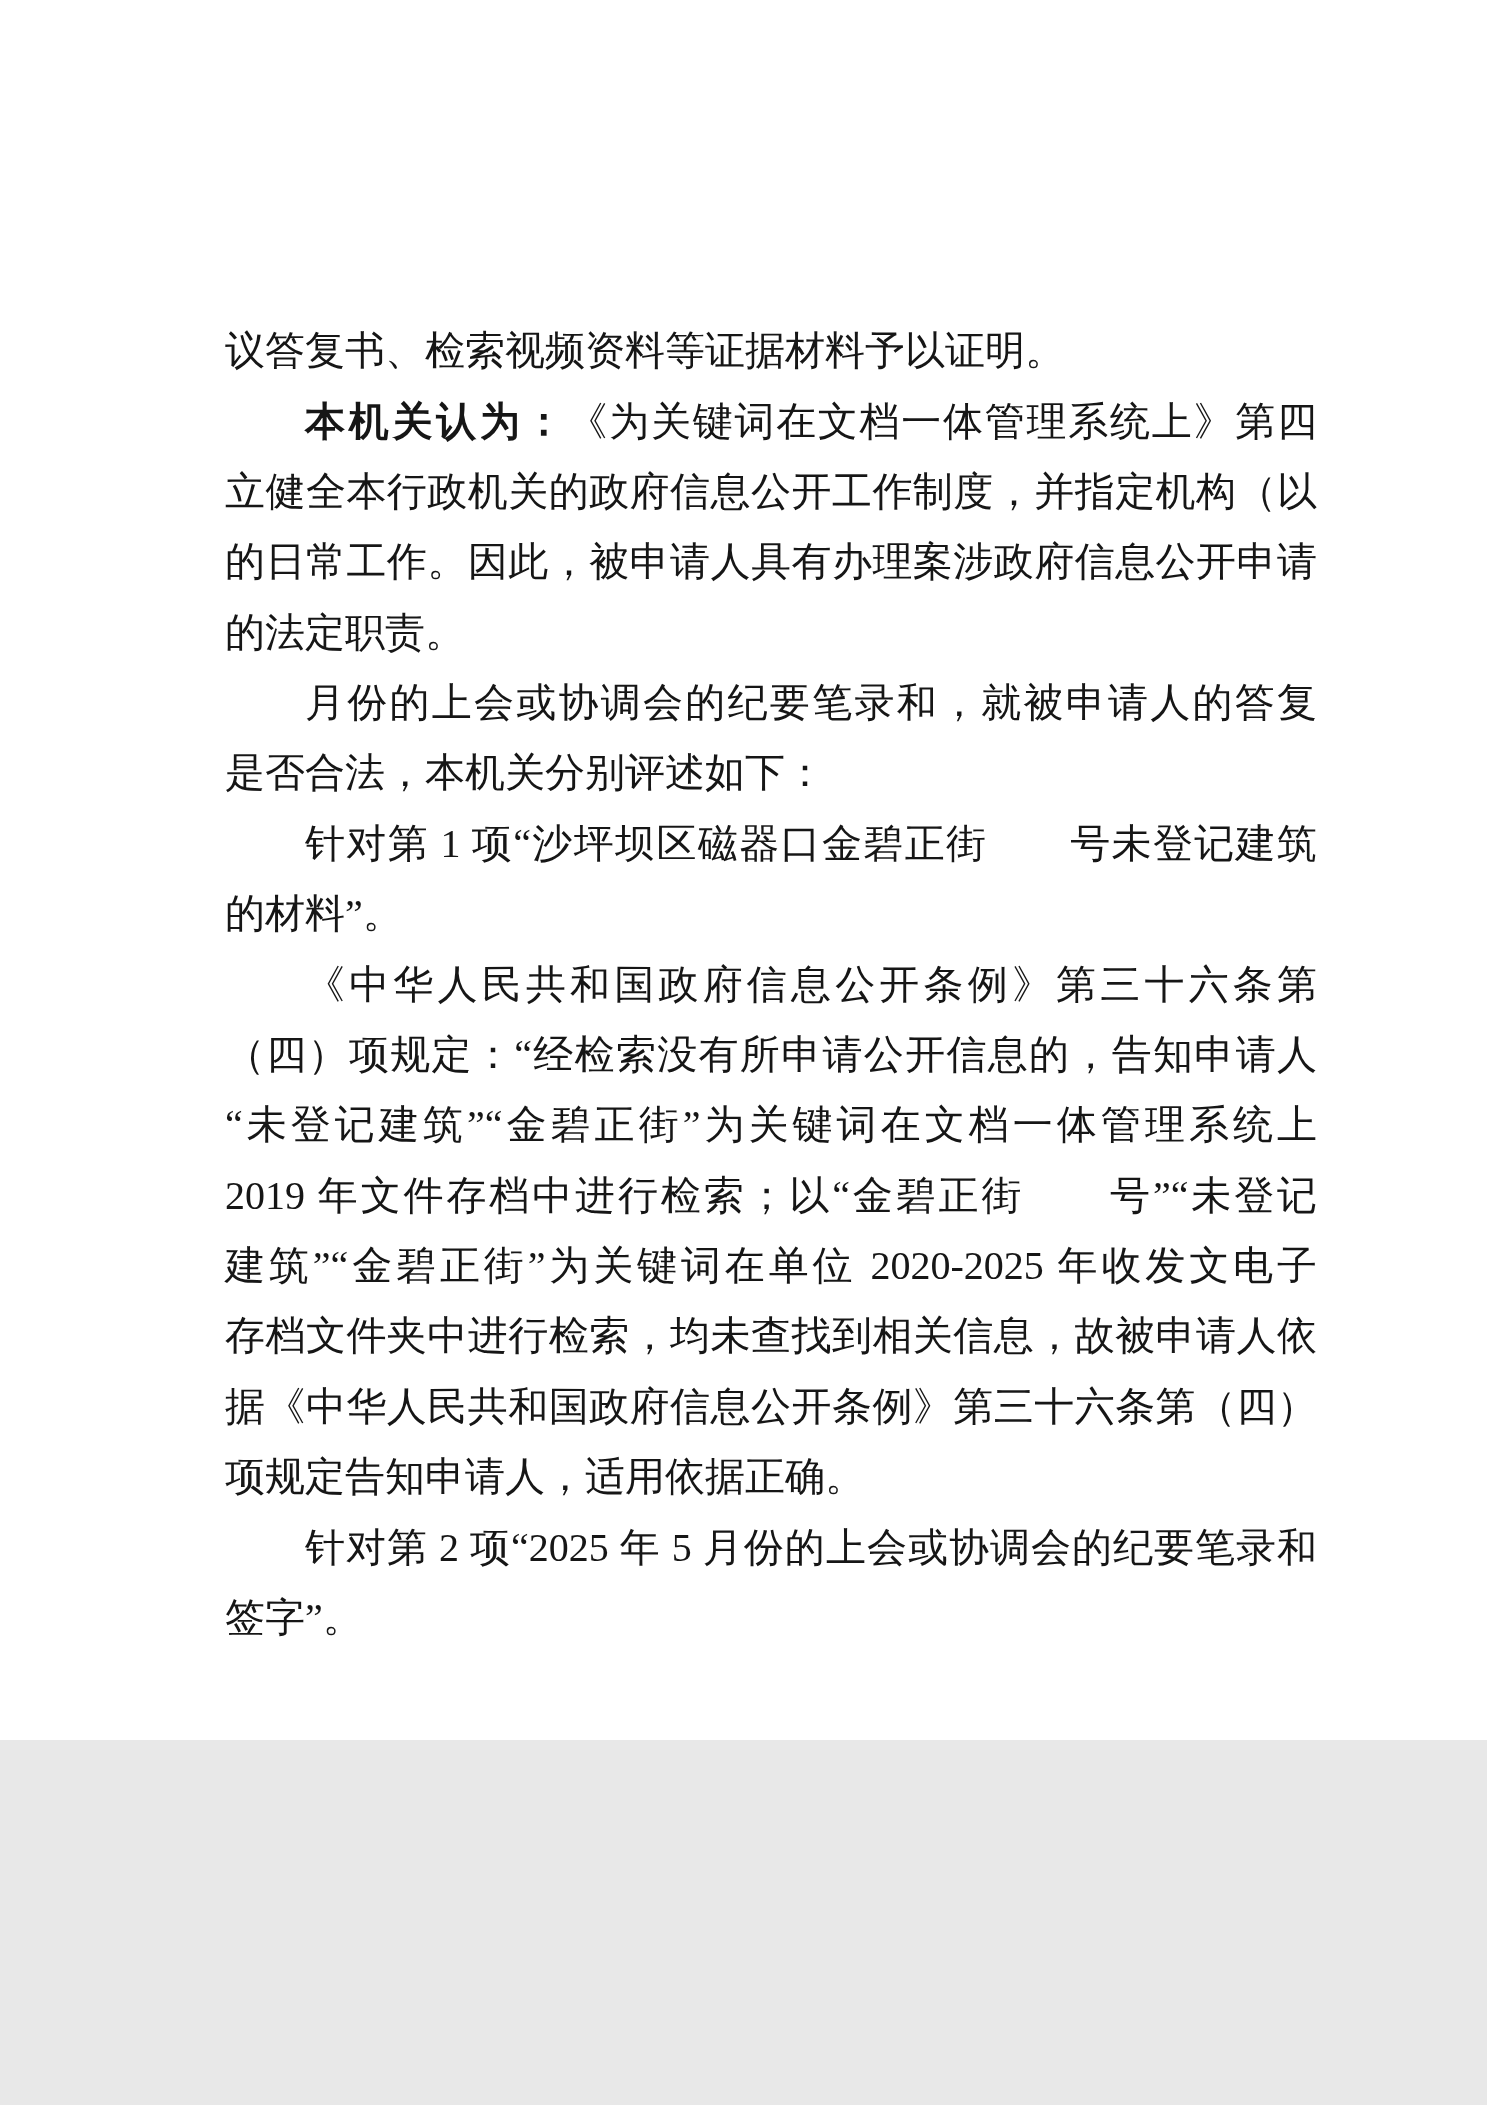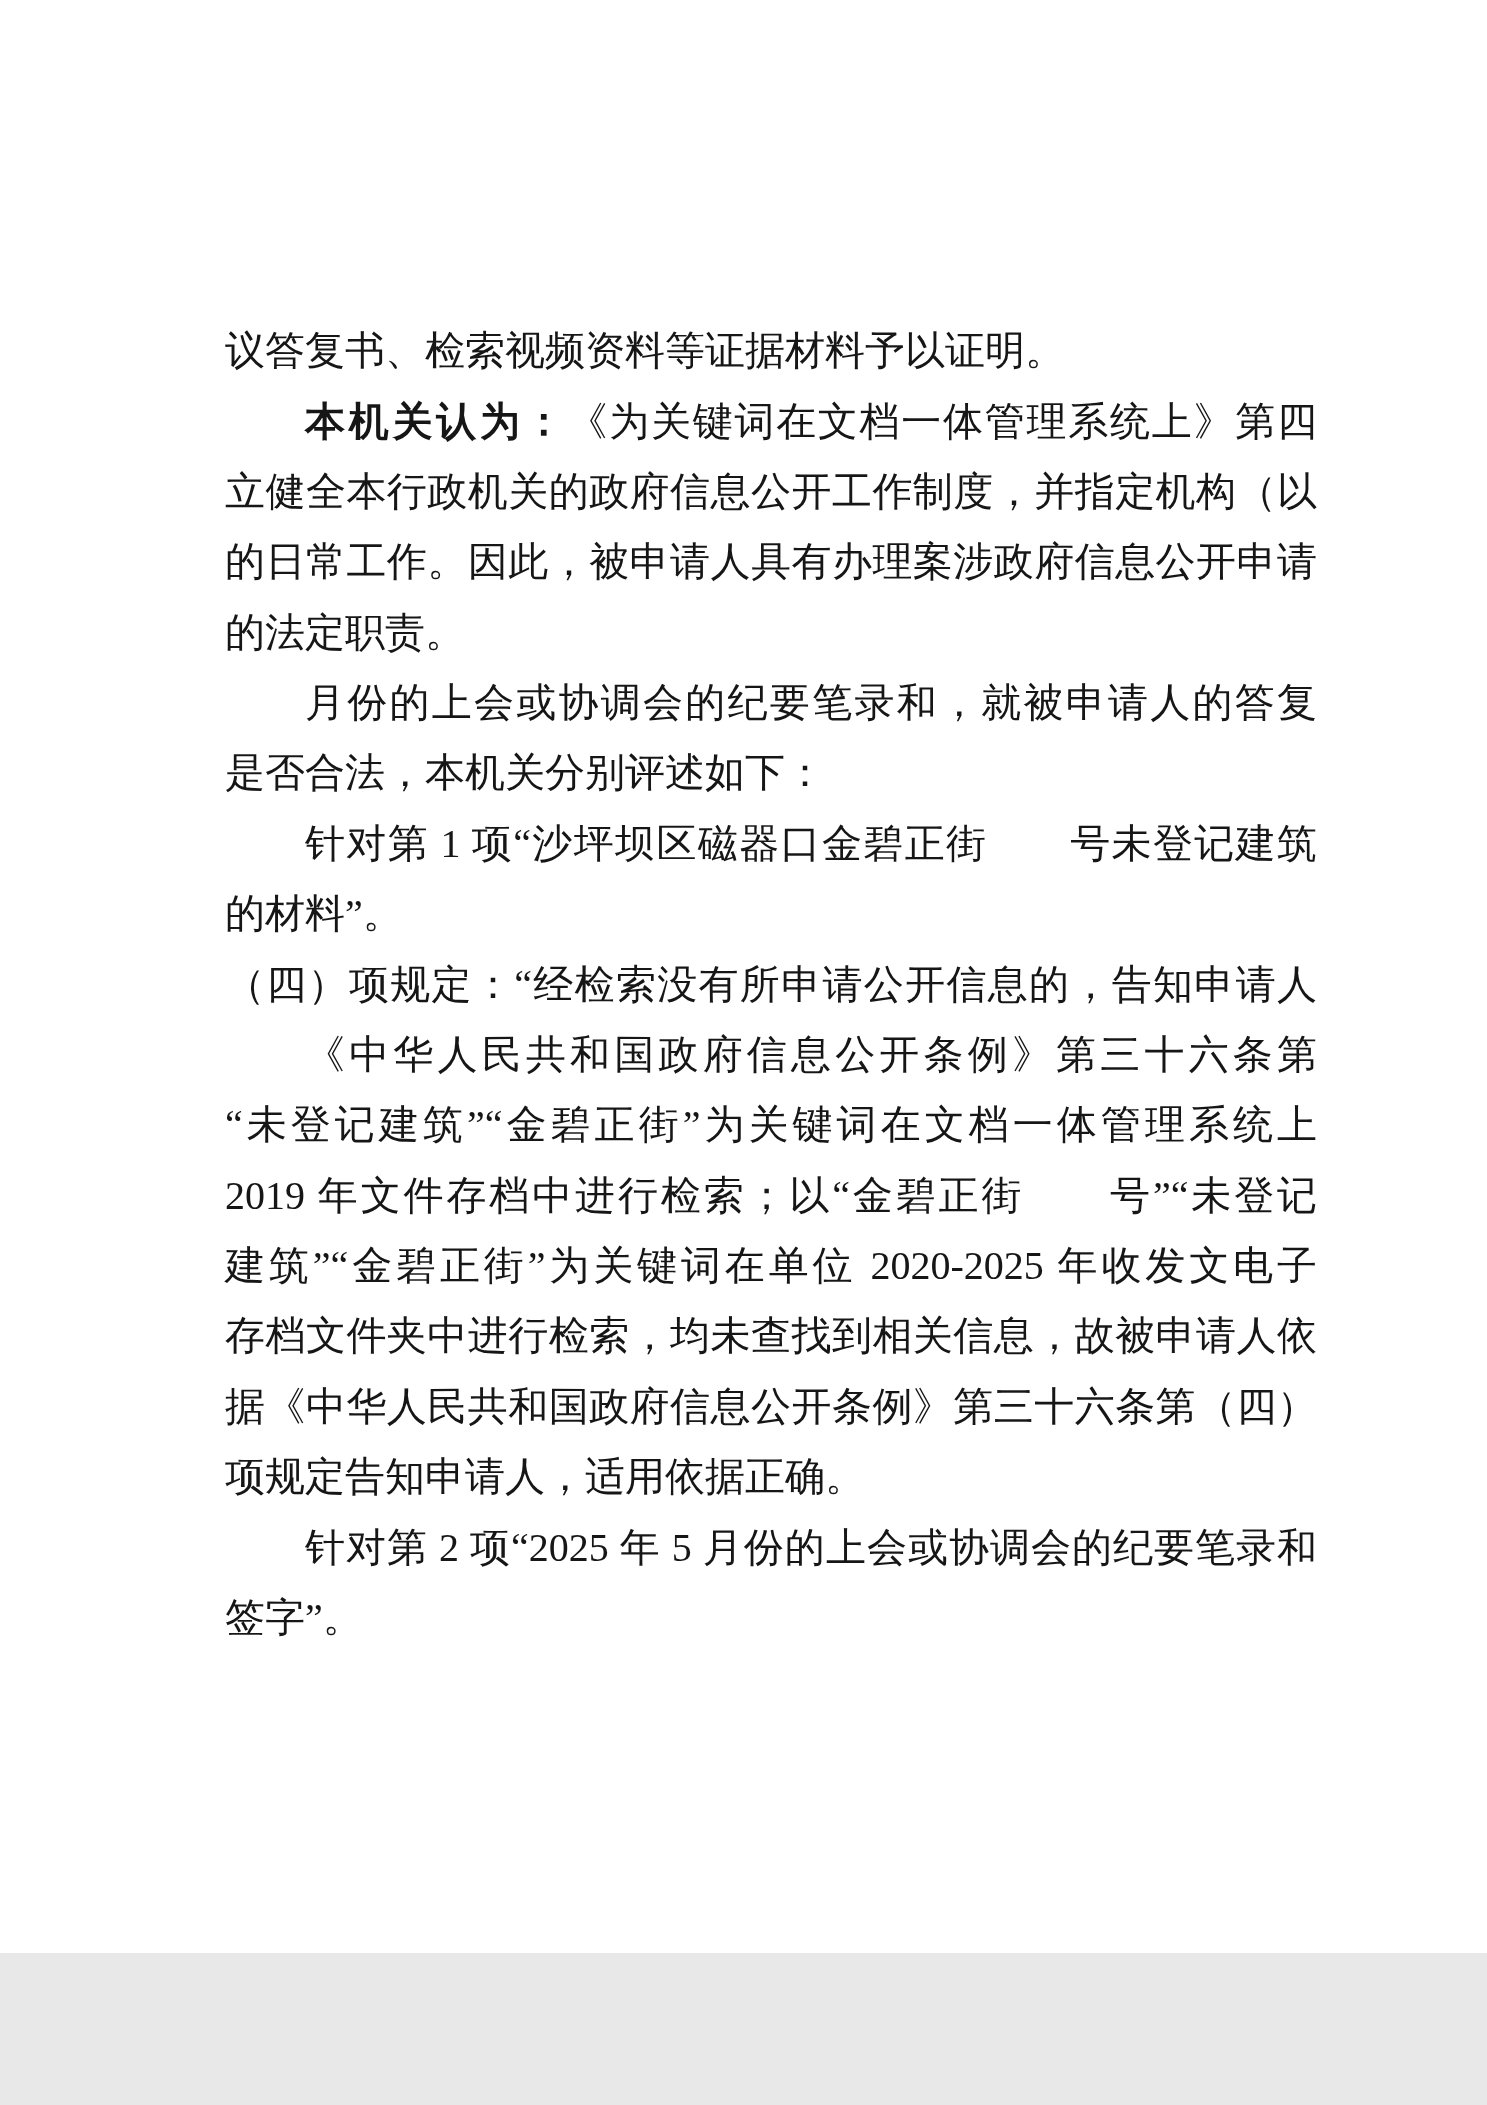--- a/index.html
+++ b/index.html
@@ -3,21 +3,21 @@
 <meta charset="utf-8">
 <style>
   html, body {
     margin: 0;
     padding: 0;
     background: #e8e8e8;
   }
   .page {
     position: relative;
     width: 1487px;
-    height: 1953px;
+    height: 1740px;
     margin: 0 auto;
     background: #ffffff;
     color: #161616;
     font-family: "Liberation Serif", "DejaVu Serif", serif;
     overflow: hidden;
   }
   .textblock {
     position: absolute;
     left: 225px;
     top: 316px;
@@ -62,22 +62,22 @@
   <div class="textblock">
     <div class="ln">议答复书、检索视频资料等证据材料予以证明。</div>
     <div class="ln just ind"><span class="b">本机关认为：</span><span>《为关键词在文档一体管理系统上》第四</span></div>
     <div class="ln just">立健全本行政机关的政府信息公开工作制度，并指定机构（以</div>
     <div class="ln just">的日常工作。因此，被申请人具有办理案涉政府信息公开申请</div>
     <div class="ln">的法定职责。</div>
     <div class="ln just ind">月份的上会或协调会的纪要笔录和，就被申请人的答复</div>
     <div class="ln">是否合法，本机关分别评述如下：</div>
     <div class="ln just ind">针对第 1 项“沙坪坝区磁器口金碧正街　　号未登记建筑</div>
     <div class="ln">的材料”。</div>
+    <div class="ln just ind">《中华人民共和国政府信息公开条例》第三十六条第</div>
     <div class="ln just">（四）项规定：“经检索没有所申请公开信息的，告知申请人</div>
-    <div class="ln just ind">《中华人民共和国政府信息公开条例》第三十六条第</div>
     <div class="ln just">“未登记建筑”“金碧正街”为关键词在文档一体管理系统上</div>
     <div class="ln just">2019 年文件存档中进行检索；以“金碧正街　　号”“未登记</div>
     <div class="ln just">建筑”“金碧正街”为关键词在单位 2020-2025 年收发文电子</div>
     <div class="ln just">存档文件夹中进行检索，均未查找到相关信息，故被申请人依</div>
     <div class="ln just">据《中华人民共和国政府信息公开条例》第三十六条第（四）</div>
     <div class="ln">项规定告知申请人，适用依据正确。</div>
     <div class="ln just ind">针对第 2 项“2025 年 5 月份的上会或协调会的纪要笔录和</div>
     <div class="ln">签字”。</div>
   </div>
 

